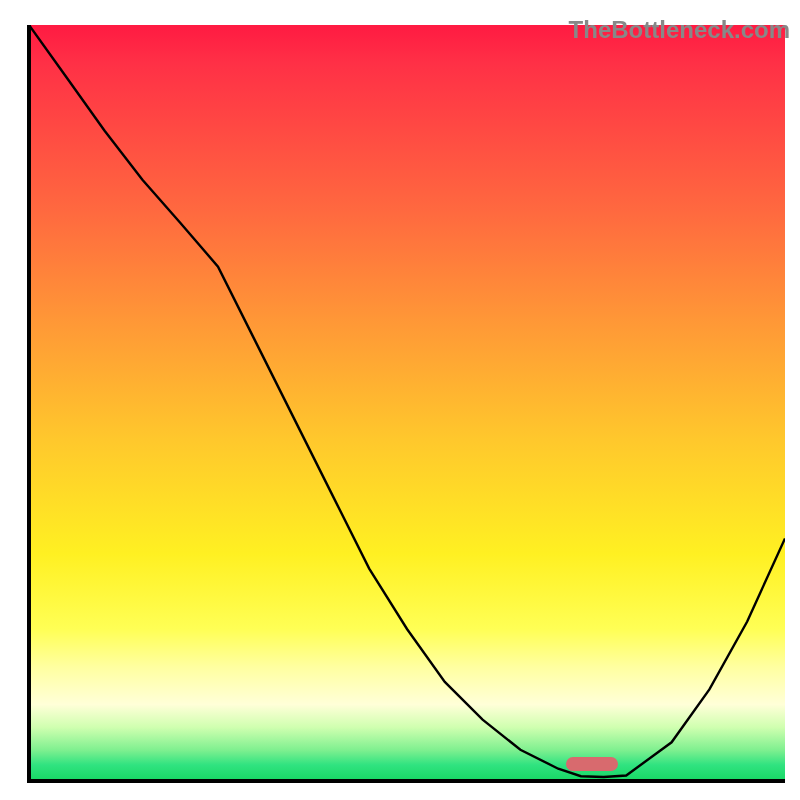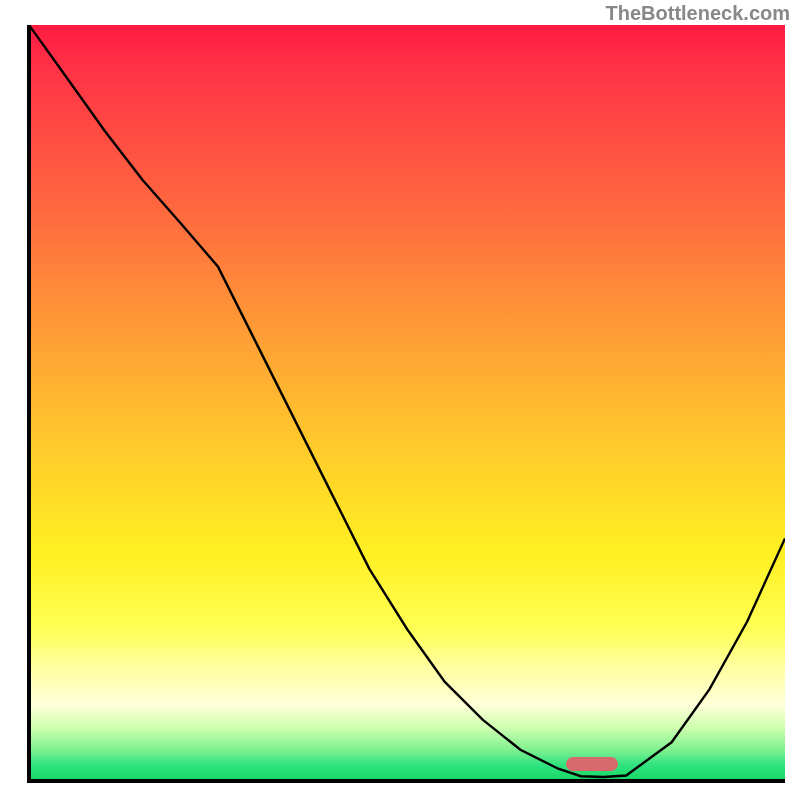--- a/index.html
+++ b/index.html
@@ -6,23 +6,23 @@
     margin: 0;
     padding: 0;
     width: 800px;
     height: 800px;
     background: #ffffff;
     font-family: Arial, Helvetica, sans-serif;
     position: relative;
   }
   .attribution {
     position: absolute;
-    top: 2px;
+    top: 16px;
     right: 10px;
-    font-size: 20px;
+    font-size: 24px;
     font-weight: bold;
     color: #888888;
     z-index: 10;
   }
   .plot-area {
     position: absolute;
     left: 29px;
     top: 25px;
     width: 756px;
     height: 755px;

